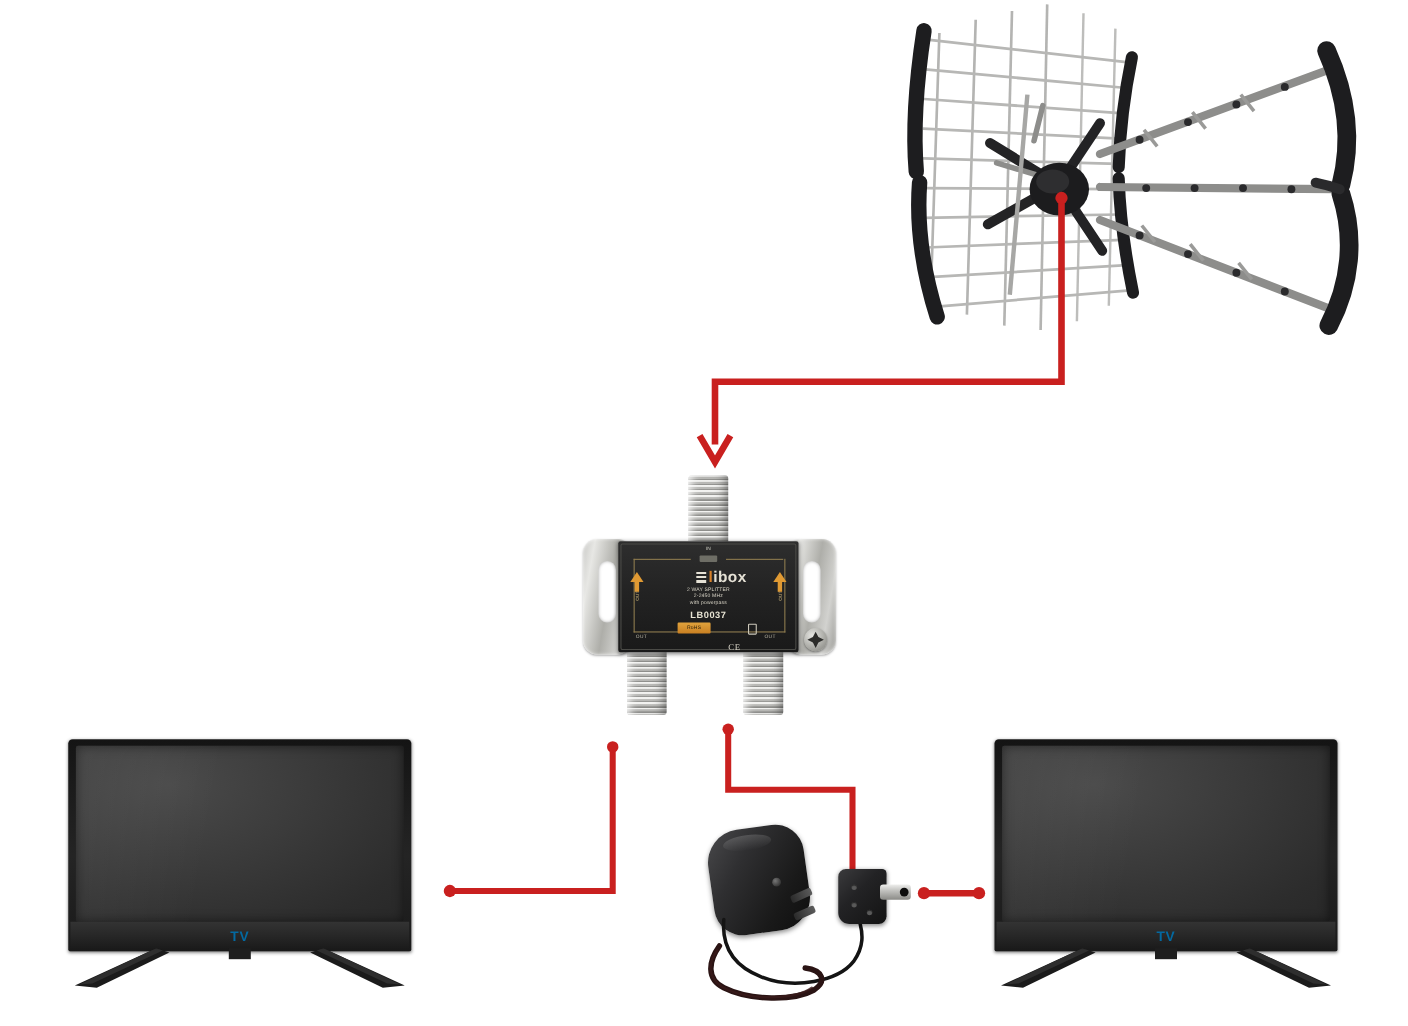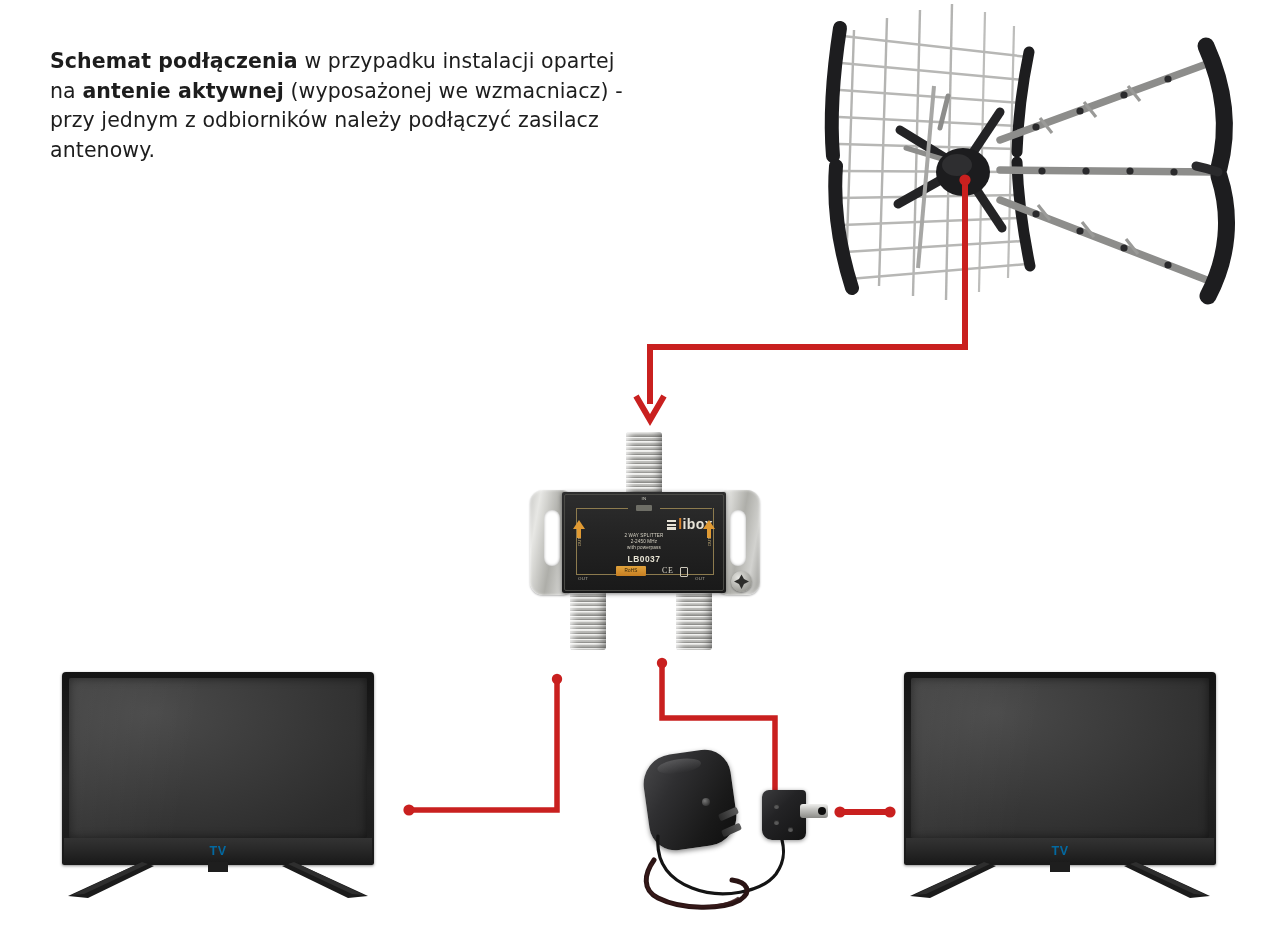--- a/index.html
+++ b/index.html
@@ -95,21 +95,20 @@
   }
   .sp-in-label{
     position:absolute;left:68px;top:4px;width:28px;text-align:center;
     color:#cfcfc4;font-size:4.4px;letter-spacing:.3px;
     font-family:"Liberation Sans", sans-serif;
   }
   .sp-brand{
     position:absolute;left:0;top:24px;width:188px;text-align:center;
     color:#e6e2d6;font-size:14px;font-weight:700;letter-spacing:.4px;
     font-family:"Liberation Sans", sans-serif;
-    margin-left:34px;
   }
   .sp-brand .bars{
     display:inline-block;width:9px;height:10px;margin-right:2px;
     vertical-align:-1px;
     background:
       linear-gradient(180deg,#e6e2d6 0 2px,transparent 2px 3.6px,
                              #e6e2d6 3.6px 5.6px,transparent 5.6px 7.2px,
                              #e6e2d6 7.2px 9.2px);
   }
   .sp-brand .accent{color:#d8812a;}
@@ -127,21 +126,21 @@
     position:absolute;left:0;top:74px;width:164px;height:11px;
   }
   .sp-rohs{
     position:absolute;left:54px;top:0;width:30px;height:10px;
     background:linear-gradient(180deg,#e0a23c,#c87f22);
     border-radius:1px;
     color:#2a1e08;font-size:4.6px;line-height:10px;text-align:center;
     font-family:"Liberation Sans", sans-serif;letter-spacing:.2px;
   }
   .sp-ce{
-    position:absolute;left:100px;top:0;color:#ddd9cc;
+    position:absolute;left:100px;top:18px;color:#ddd9cc;
     font-size:8px;font-weight:400;letter-spacing:.6px;line-height:10px;
     font-family:"Liberation Serif", serif;
   }
   .sp-weee{
     position:absolute;left:118px;top:1px;width:6px;height:8px;
     border:.9px solid #ccc8ba;border-radius:1px;
   }
   .sp-arrow{
     position:absolute;top:28px;width:12px;height:34px;
   }
@@ -229,23 +228,20 @@
   .wire{stroke:#c9201f;fill:none;stroke-linecap:butt;stroke-linejoin:miter;}
   .wire-thick{stroke-width:6;}
   .wire-thin{stroke-width:5.5;}
   .nodedot{fill:#c9201f;}
 </style>
 </head>
 <body>
 
 <div id="stage">
 
-  <div id="caption">
-    <b>Schemat podłączenia</b><span> w przypadku instalacji opartej na </span><b>antenie aktywnej</b><span> (wyposażonej we wzmacniacz) - przy jednym z odbiorników należy podłączyć zasilacz antenowy.</span>
-  </div>
 
   <svg class="layer" viewBox="0 0 1280 933">
     <g>
 
       <g stroke="#b4b4b2" stroke-width="2.4" fill="none">
         <line x1="854" y1="30" x2="846" y2="272"></line>
         <line x1="887" y1="18" x2="879" y2="286"></line>
         <line x1="920" y1="10" x2="913" y2="296"></line>
         <line x1="952" y1="4" x2="946" y2="300"></line>
       </g>

